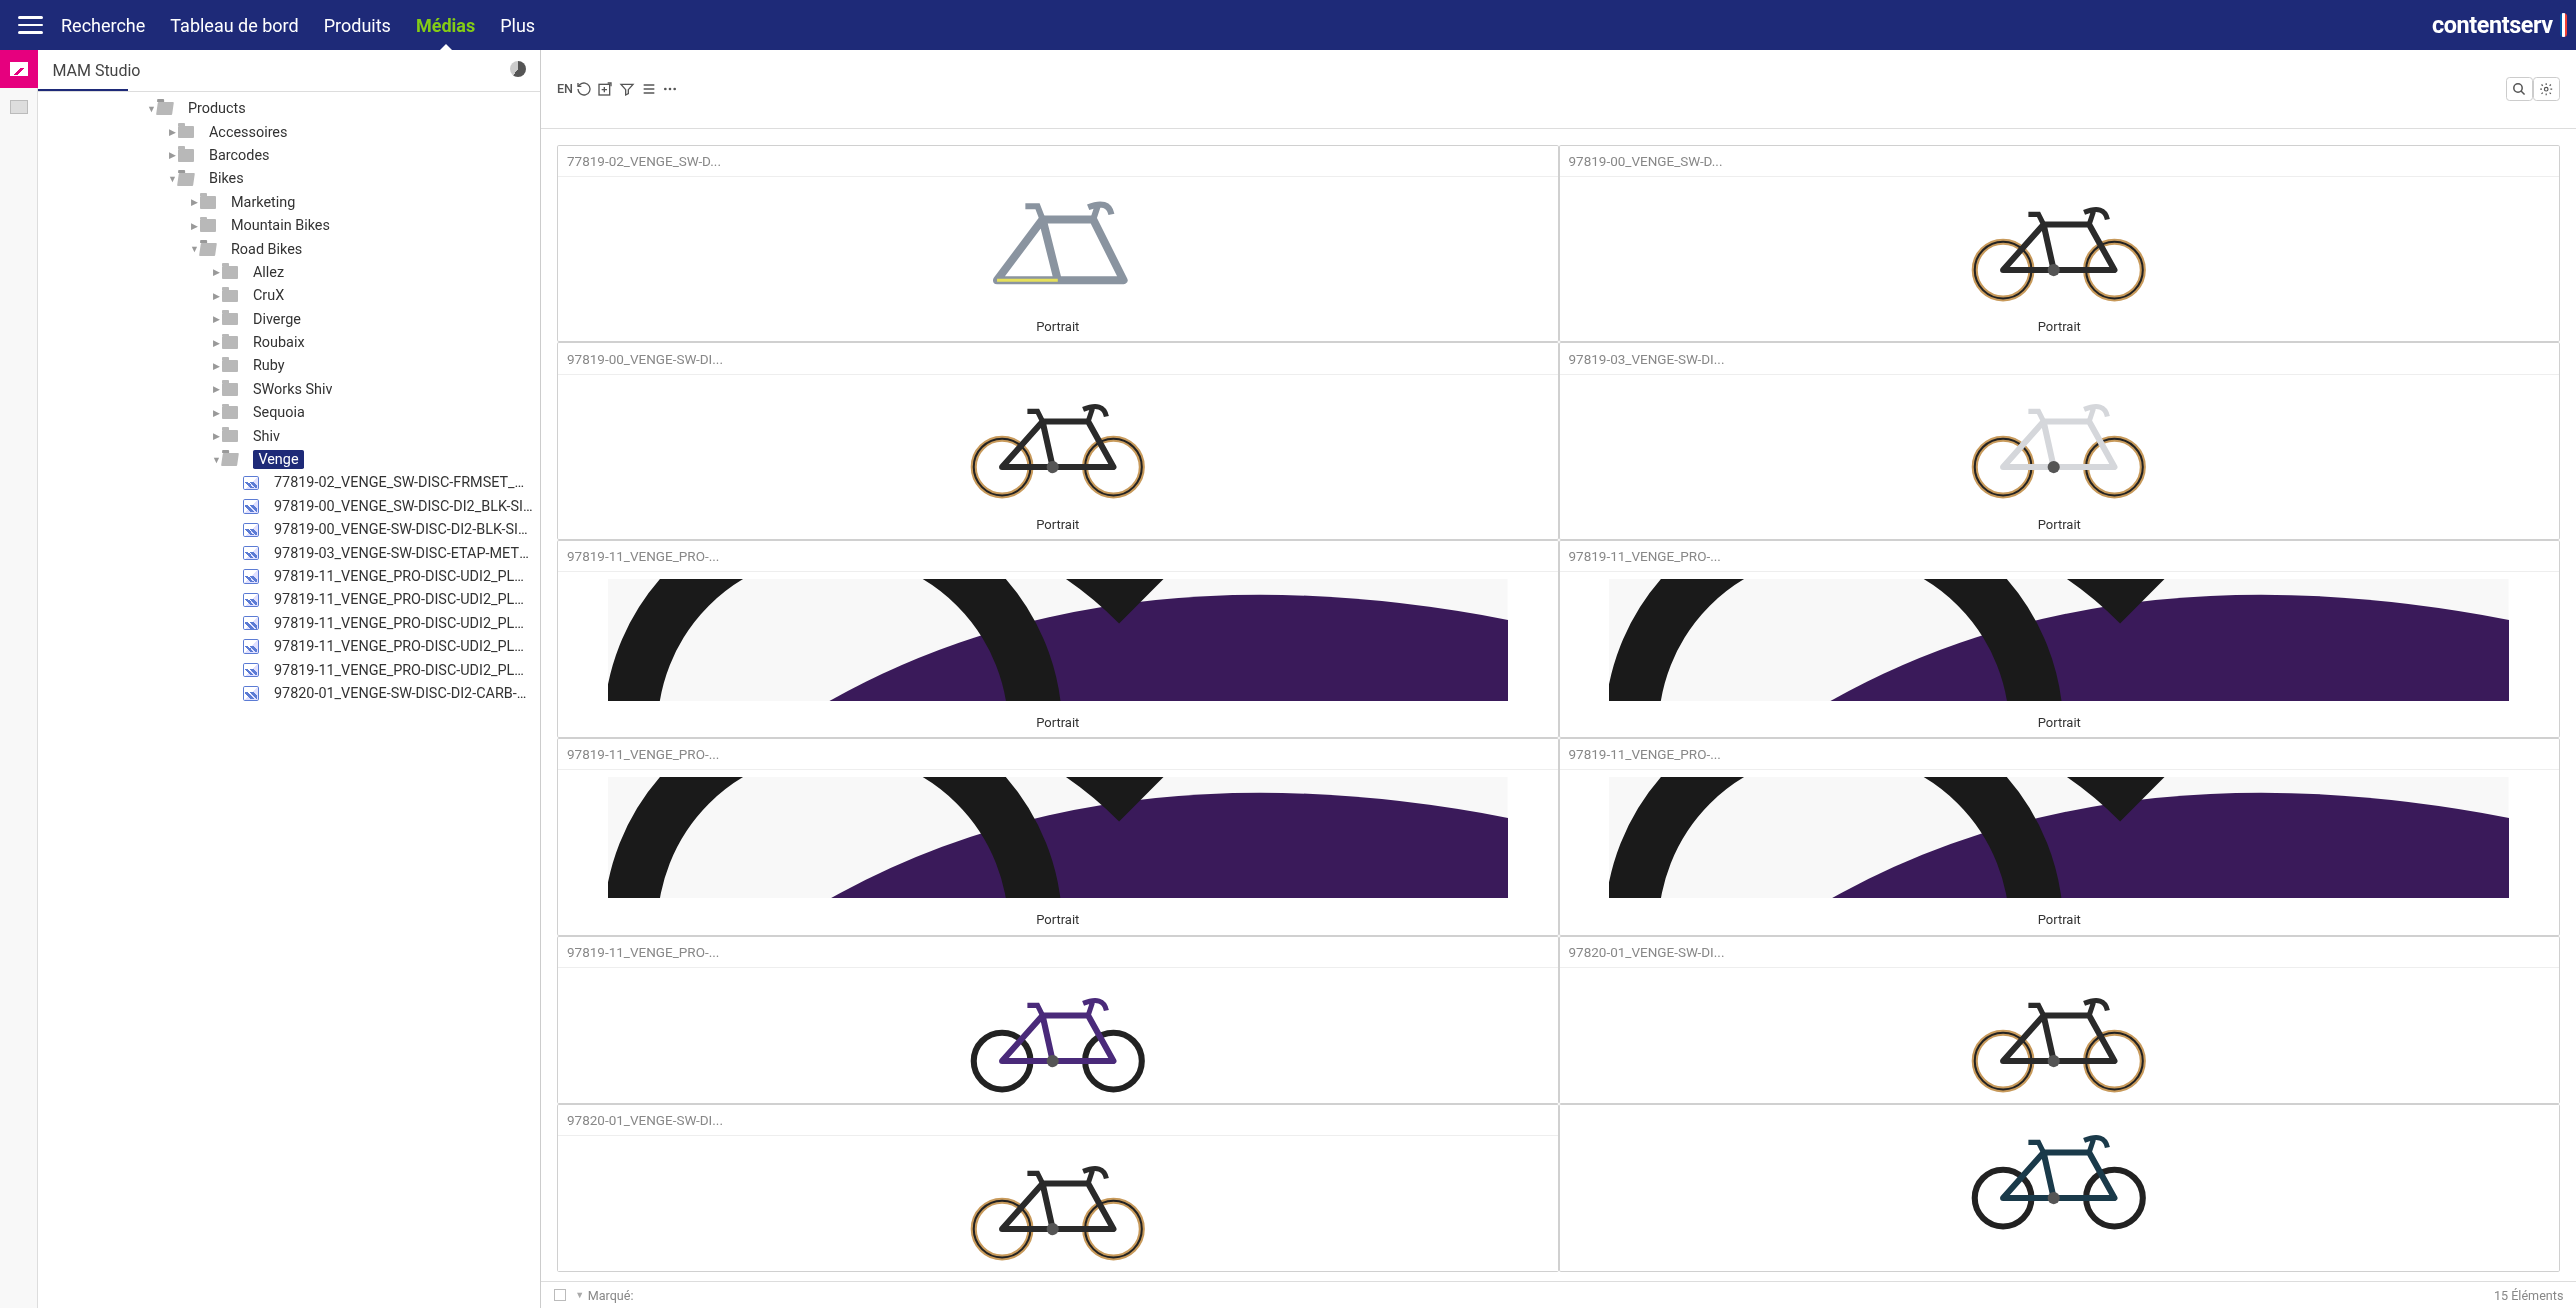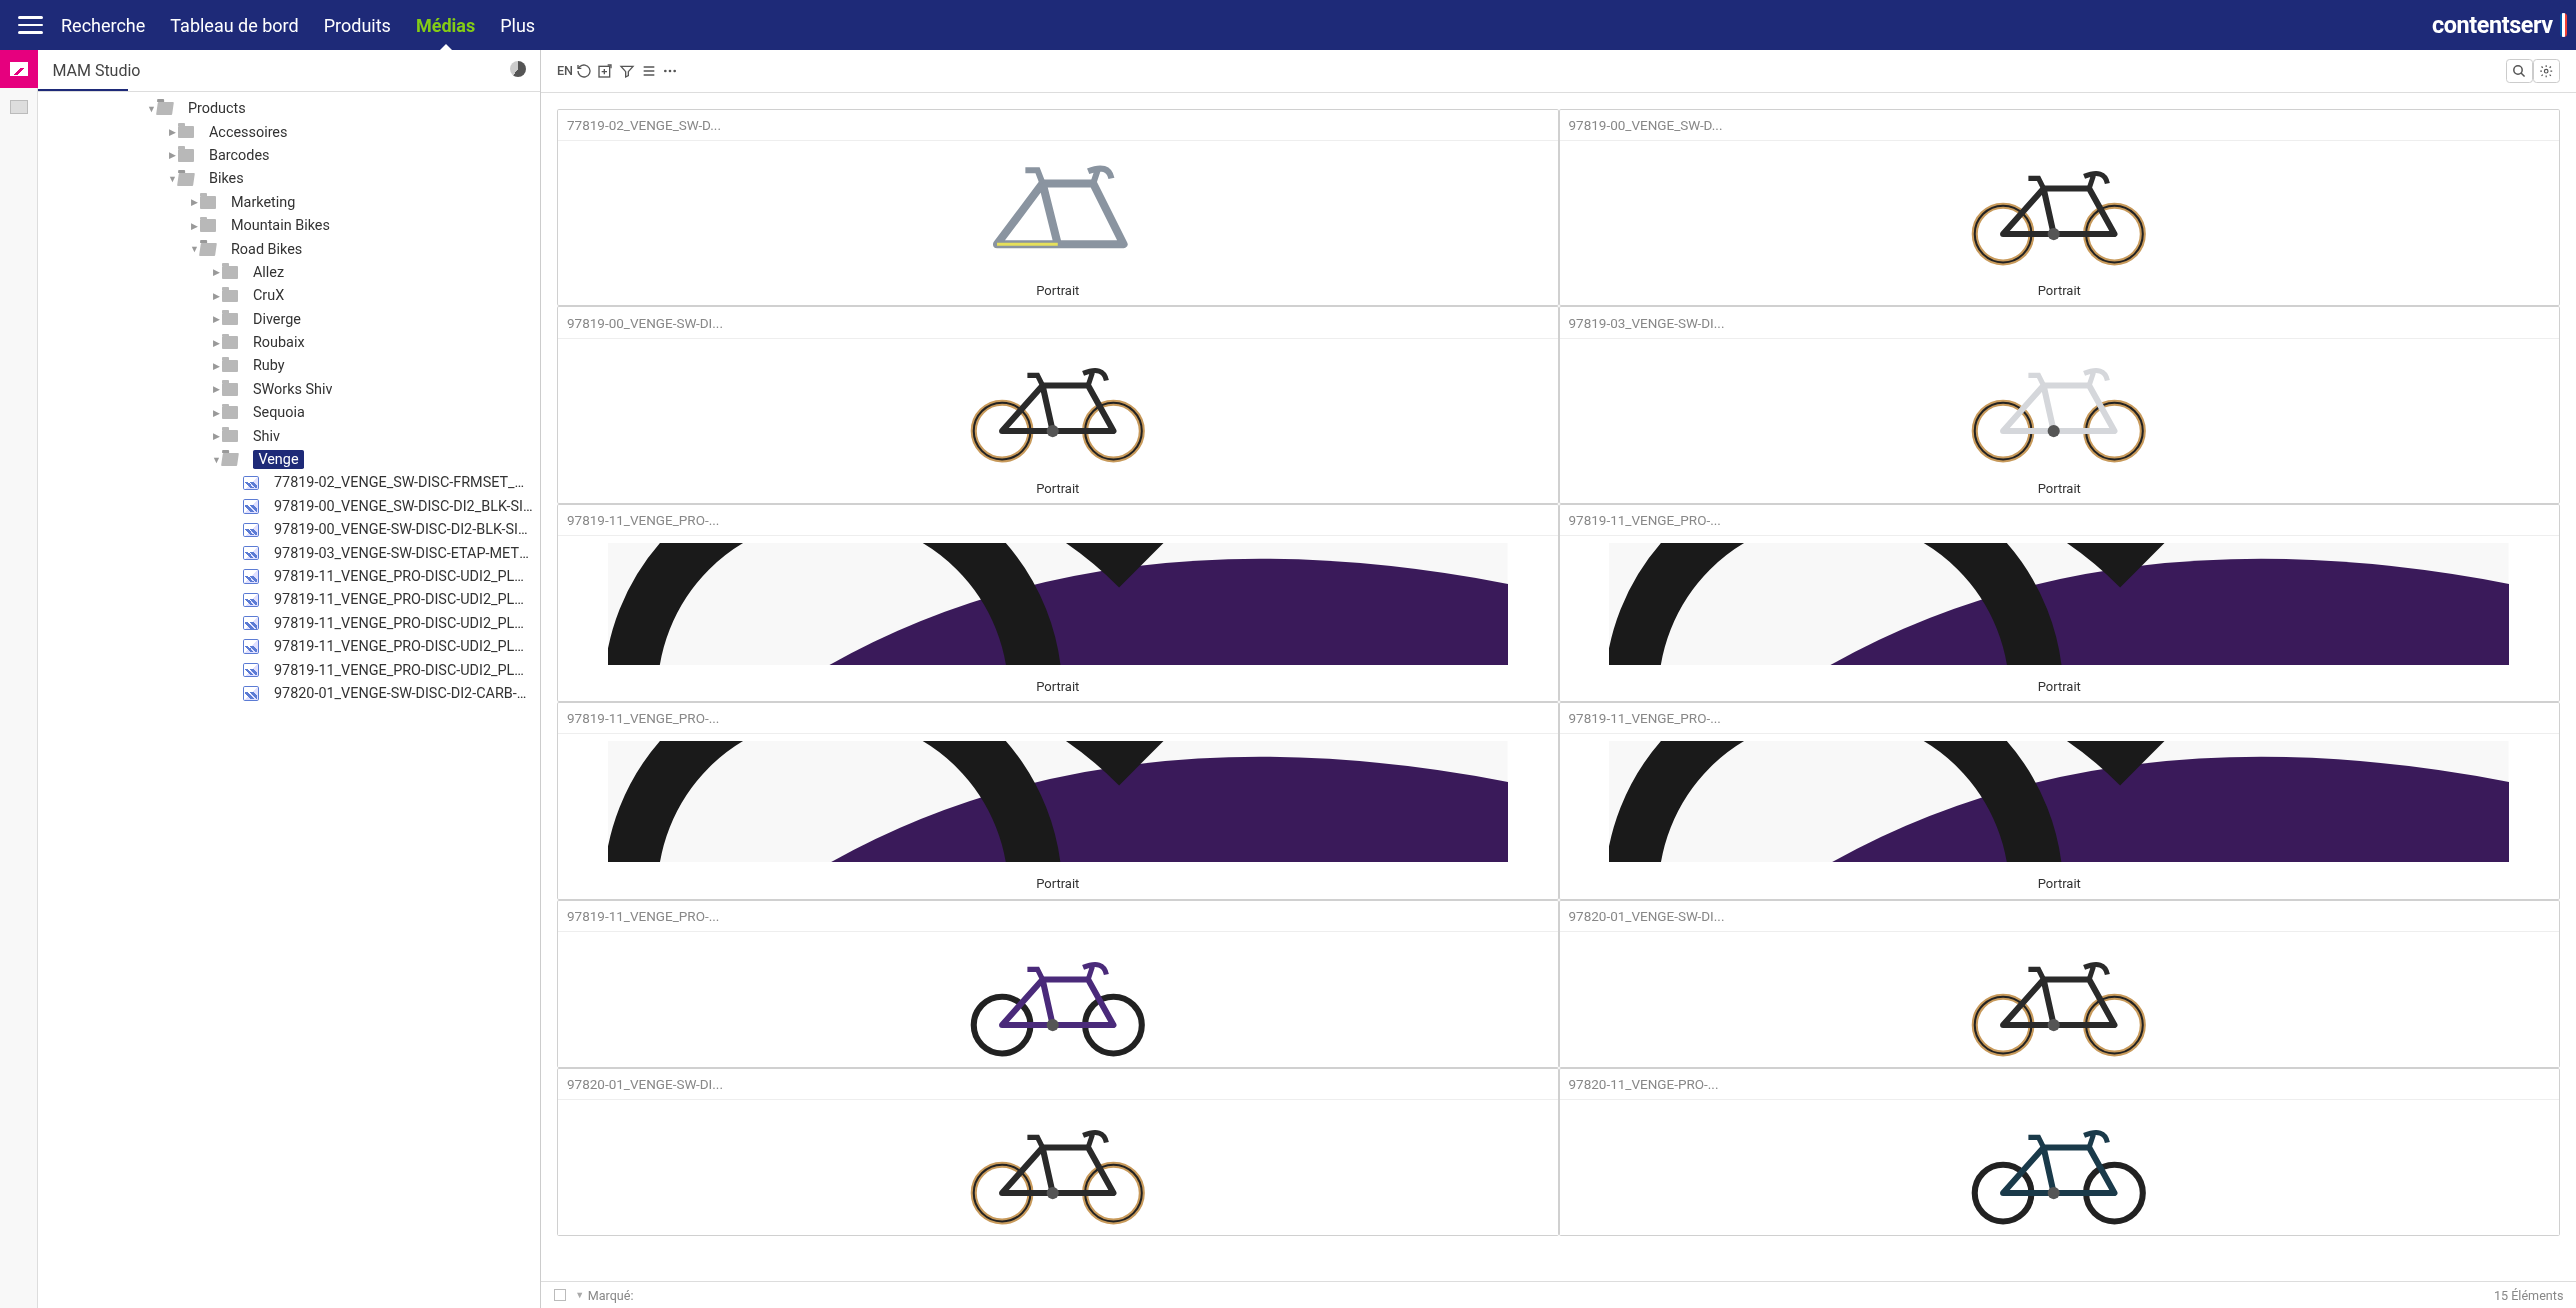--- a/index.html
+++ b/index.html
@@ -43,21 +43,21 @@
   .tree-folder-closed::before{content:'';position:absolute;top:-2.7px;left:0;width:7.2px;height:2.7px;background:#b8b8b8;border-radius:0.9px 0.9px 0 0;}
   .tree-folder-open { background:#b8b8b8; border-radius:0.9px; position:relative; transform:skewX(-8deg);}
   .tree-folder-open::before{content:'';position:absolute;top:-2.7px;left:-0.9px;width:7.2px;height:2.7px;background:#999;border-radius:0.9px 0.9px 0 0;transform:skewX(8deg);}
   .tree-image-icon { width:16px; height:14.4px; background:linear-gradient(135deg,#fff 50%, #e0e0ff 50%); border:0.9px solid #5b7bd4; border-radius:1.8px; position:relative; margin-right:7.2px; flex-shrink:0;}
   .tree-image-icon::after{content:'';position:absolute;bottom:0.9px;left:0.9px;right:0.9px;height:6.3px;background:linear-gradient(45deg,transparent 30%,#5b7bd4 30%,#5b7bd4 50%,transparent 50%,transparent 60%,#5b7bd4 60%,#5b7bd4 80%,transparent 80%);}
   .tree-label { overflow:hidden; text-overflow:ellipsis;margin-left:8px;}
   .tree-label.selected { background:#1e2a78; color:#fff; padding:0.9px 5.4px; border-radius:1.8px;}
 
   
   .main { flex:1; display:flex; flex-direction:column; min-width:0;}
-  .toolbar { display:flex; align-items:center; gap:0; padding: 9px 16px; border-bottom:0.9px solid #ddd; color:#555;}
+  .toolbar { display:flex; align-items:center; gap:0; padding: 27px 16px; border-bottom:0.9px solid #ddd; color:#555;}
   .tool-btn { cursor:pointer; display:flex; align-items:center; justify-content:center; width:21.6px; height:21.6px;}
   .tool-lang { font-size:12.6px; font-weight:500; cursor:pointer;}
   .tool-spacer { flex:1;}
   .tool-box { border:0.9px solid #ccc; border-radius:3.6px; padding:3.6px 5.4px; display:flex; align-items:center;}
   
   .grid-wrap { flex:1; overflow-y:auto; padding: 16px; background:#fff;}
   .grid { display:grid; grid-template-columns: repeat(2, 1fr); gap: 0;}
   .card { border:0.9px solid #d0d0d0; border-radius:1.8px; display:flex; flex-direction:column; background:#fff;}
   .card-title { padding:7.2px 9px; font-size:13.5px; color:#888; border-bottom:0.9px solid #eee; white-space:nowrap; overflow:hidden; text-overflow:ellipsis;}
   .card-img { height:135px; display:flex; align-items:center; justify-content:center; background:#fff;}
@@ -441,21 +441,20 @@
     <circle cx="155" cy="85" r="28" fill="none" stroke="#c89a5b" stroke-width="6"></circle>
     <circle cx="155" cy="85" r="28" fill="none" stroke="#222" stroke-width="2"></circle>
     <path d="M45 85 L85 40 L130 40 L155 85 L95 85 Z M85 40 L95 85" fill="none" stroke="#2a2a2a" stroke-width="6" stroke-linejoin="round"></path>
     <path d="M130 40 L135 25 M125 28 Q145 20 148 35" fill="none" stroke="#2a2a2a" stroke-width="5"></path>
     <path d="M85 40 L80 30 L70 30" fill="none" stroke="#2a2a2a" stroke-width="5"></path>
     <circle cx="95" cy="85" r="6" fill="#555"></circle>
   </svg>
               </div>
             </div>
             <div class="card">
-              <div class="card-title">97820-11_VENGE-PRO-...</div>
               <div class="card-img">
                 <svg class="bike-svg" viewBox="0 0 200 120">
     <circle cx="45" cy="85" r="28" fill="none" stroke="#222" stroke-width="6"></circle>
     <circle cx="45" cy="85" r="28" fill="none" stroke="#222" stroke-width="2"></circle>
     <circle cx="155" cy="85" r="28" fill="none" stroke="#222" stroke-width="6"></circle>
     <circle cx="155" cy="85" r="28" fill="none" stroke="#222" stroke-width="2"></circle>
     <path d="M45 85 L85 40 L130 40 L155 85 L95 85 Z M85 40 L95 85" fill="none" stroke="#1a3a4a" stroke-width="6" stroke-linejoin="round"></path>
     <path d="M130 40 L135 25 M125 28 Q145 20 148 35" fill="none" stroke="#1a3a4a" stroke-width="5"></path>
     <path d="M85 40 L80 30 L70 30" fill="none" stroke="#1a3a4a" stroke-width="5"></path>
     <circle cx="95" cy="85" r="6" fill="#555"></circle>

